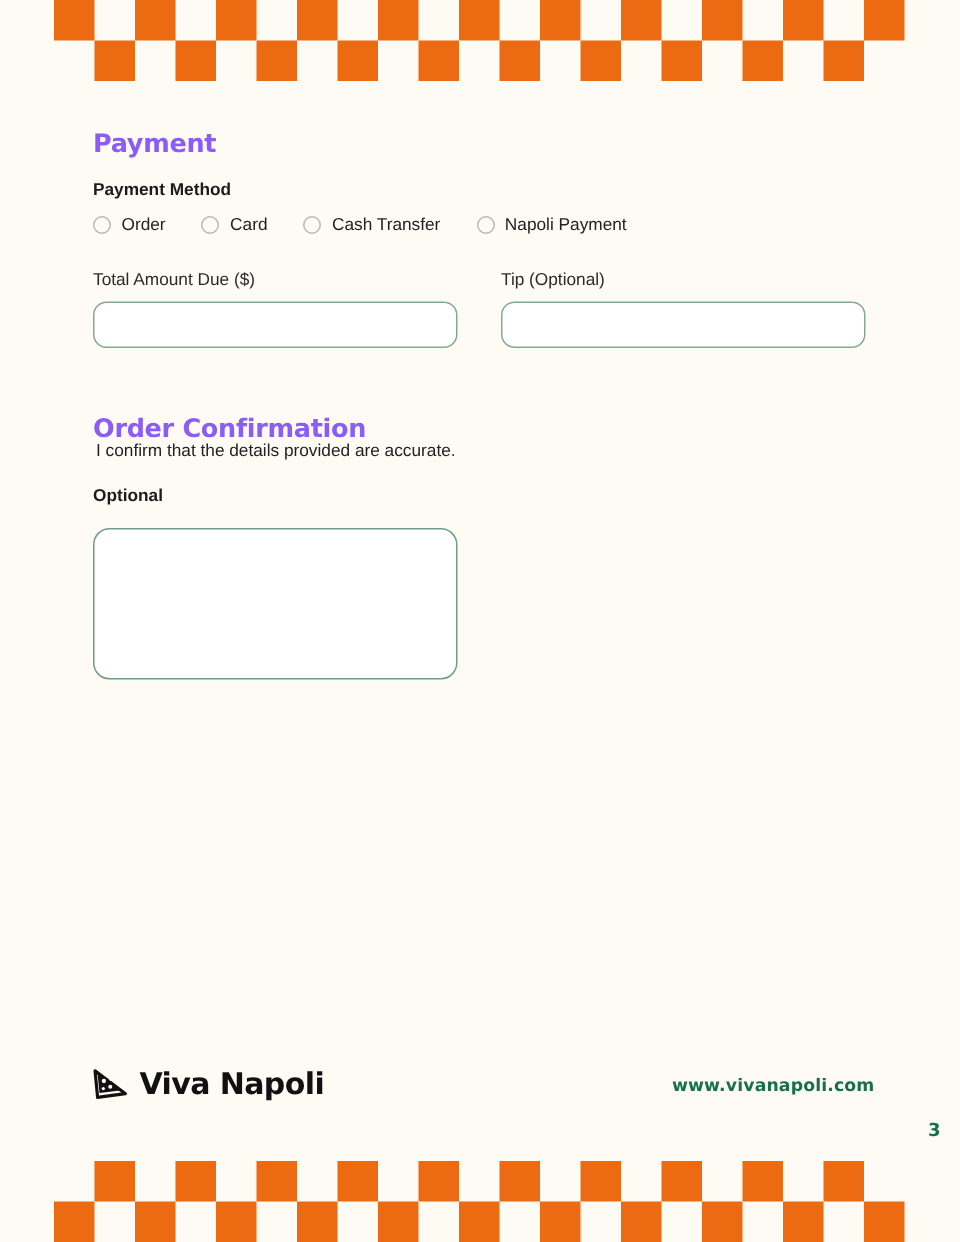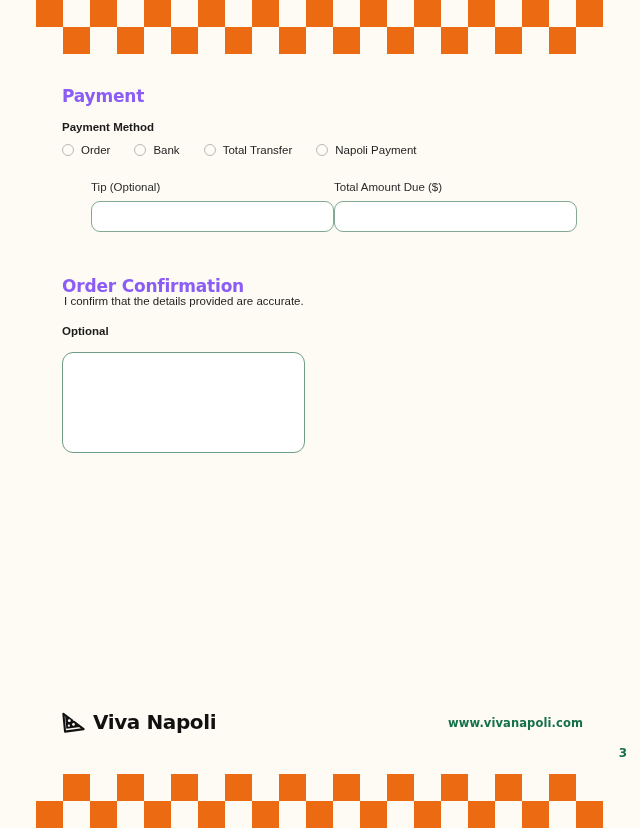--- a/index.html
+++ b/index.html
@@ -245,39 +245,39 @@
 
   <p class="field-label-bold" id="payment-method-label">Payment Method</p>
 
   <div class="radio-group">
     <label class="radio-option">
       <span class="radio-circle"></span>
       <span class="radio-label">Order</span>
     </label>
     <label class="radio-option">
       <span class="radio-circle"></span>
-      <span class="radio-label">Bank</span>
+      <span class="radio-label">Card</span>
     </label>
     <label class="radio-option">
       <span class="radio-circle"></span>
-      <span class="radio-label">Total Transfer</span>
+      <span class="radio-label">Cash Transfer</span>
     </label>
     <label class="radio-option">
       <span class="radio-circle"></span>
       <span class="radio-label">Napoli Payment</span>
     </label>
   </div>
 
   <div class="input-row">
+    <div class="input-col">
+      <span class="field-label">Total Amount Due ($)</span>
+      <input class="text-input" type="text" placeholder="" style="">
+    </div>
     <div class="input-col second">
       <span class="field-label">Tip (Optional)</span>
-      <input class="text-input" type="text" placeholder="" style="">
-    </div>
-    <div class="input-col">
-      <span class="field-label">Total Amount Due ($)</span>
       <input class="text-input" type="text" placeholder="" style="">
     </div>
   </div>
 
   <h2 class="section-heading" id="confirm-heading">Order Confirmation</h2>
 
   <p class="body-text" id="confirm-text">I confirm that the details provided are accurate.</p>
 
   <p class="field-label-bold" id="signature-label">Optional</p>
 

